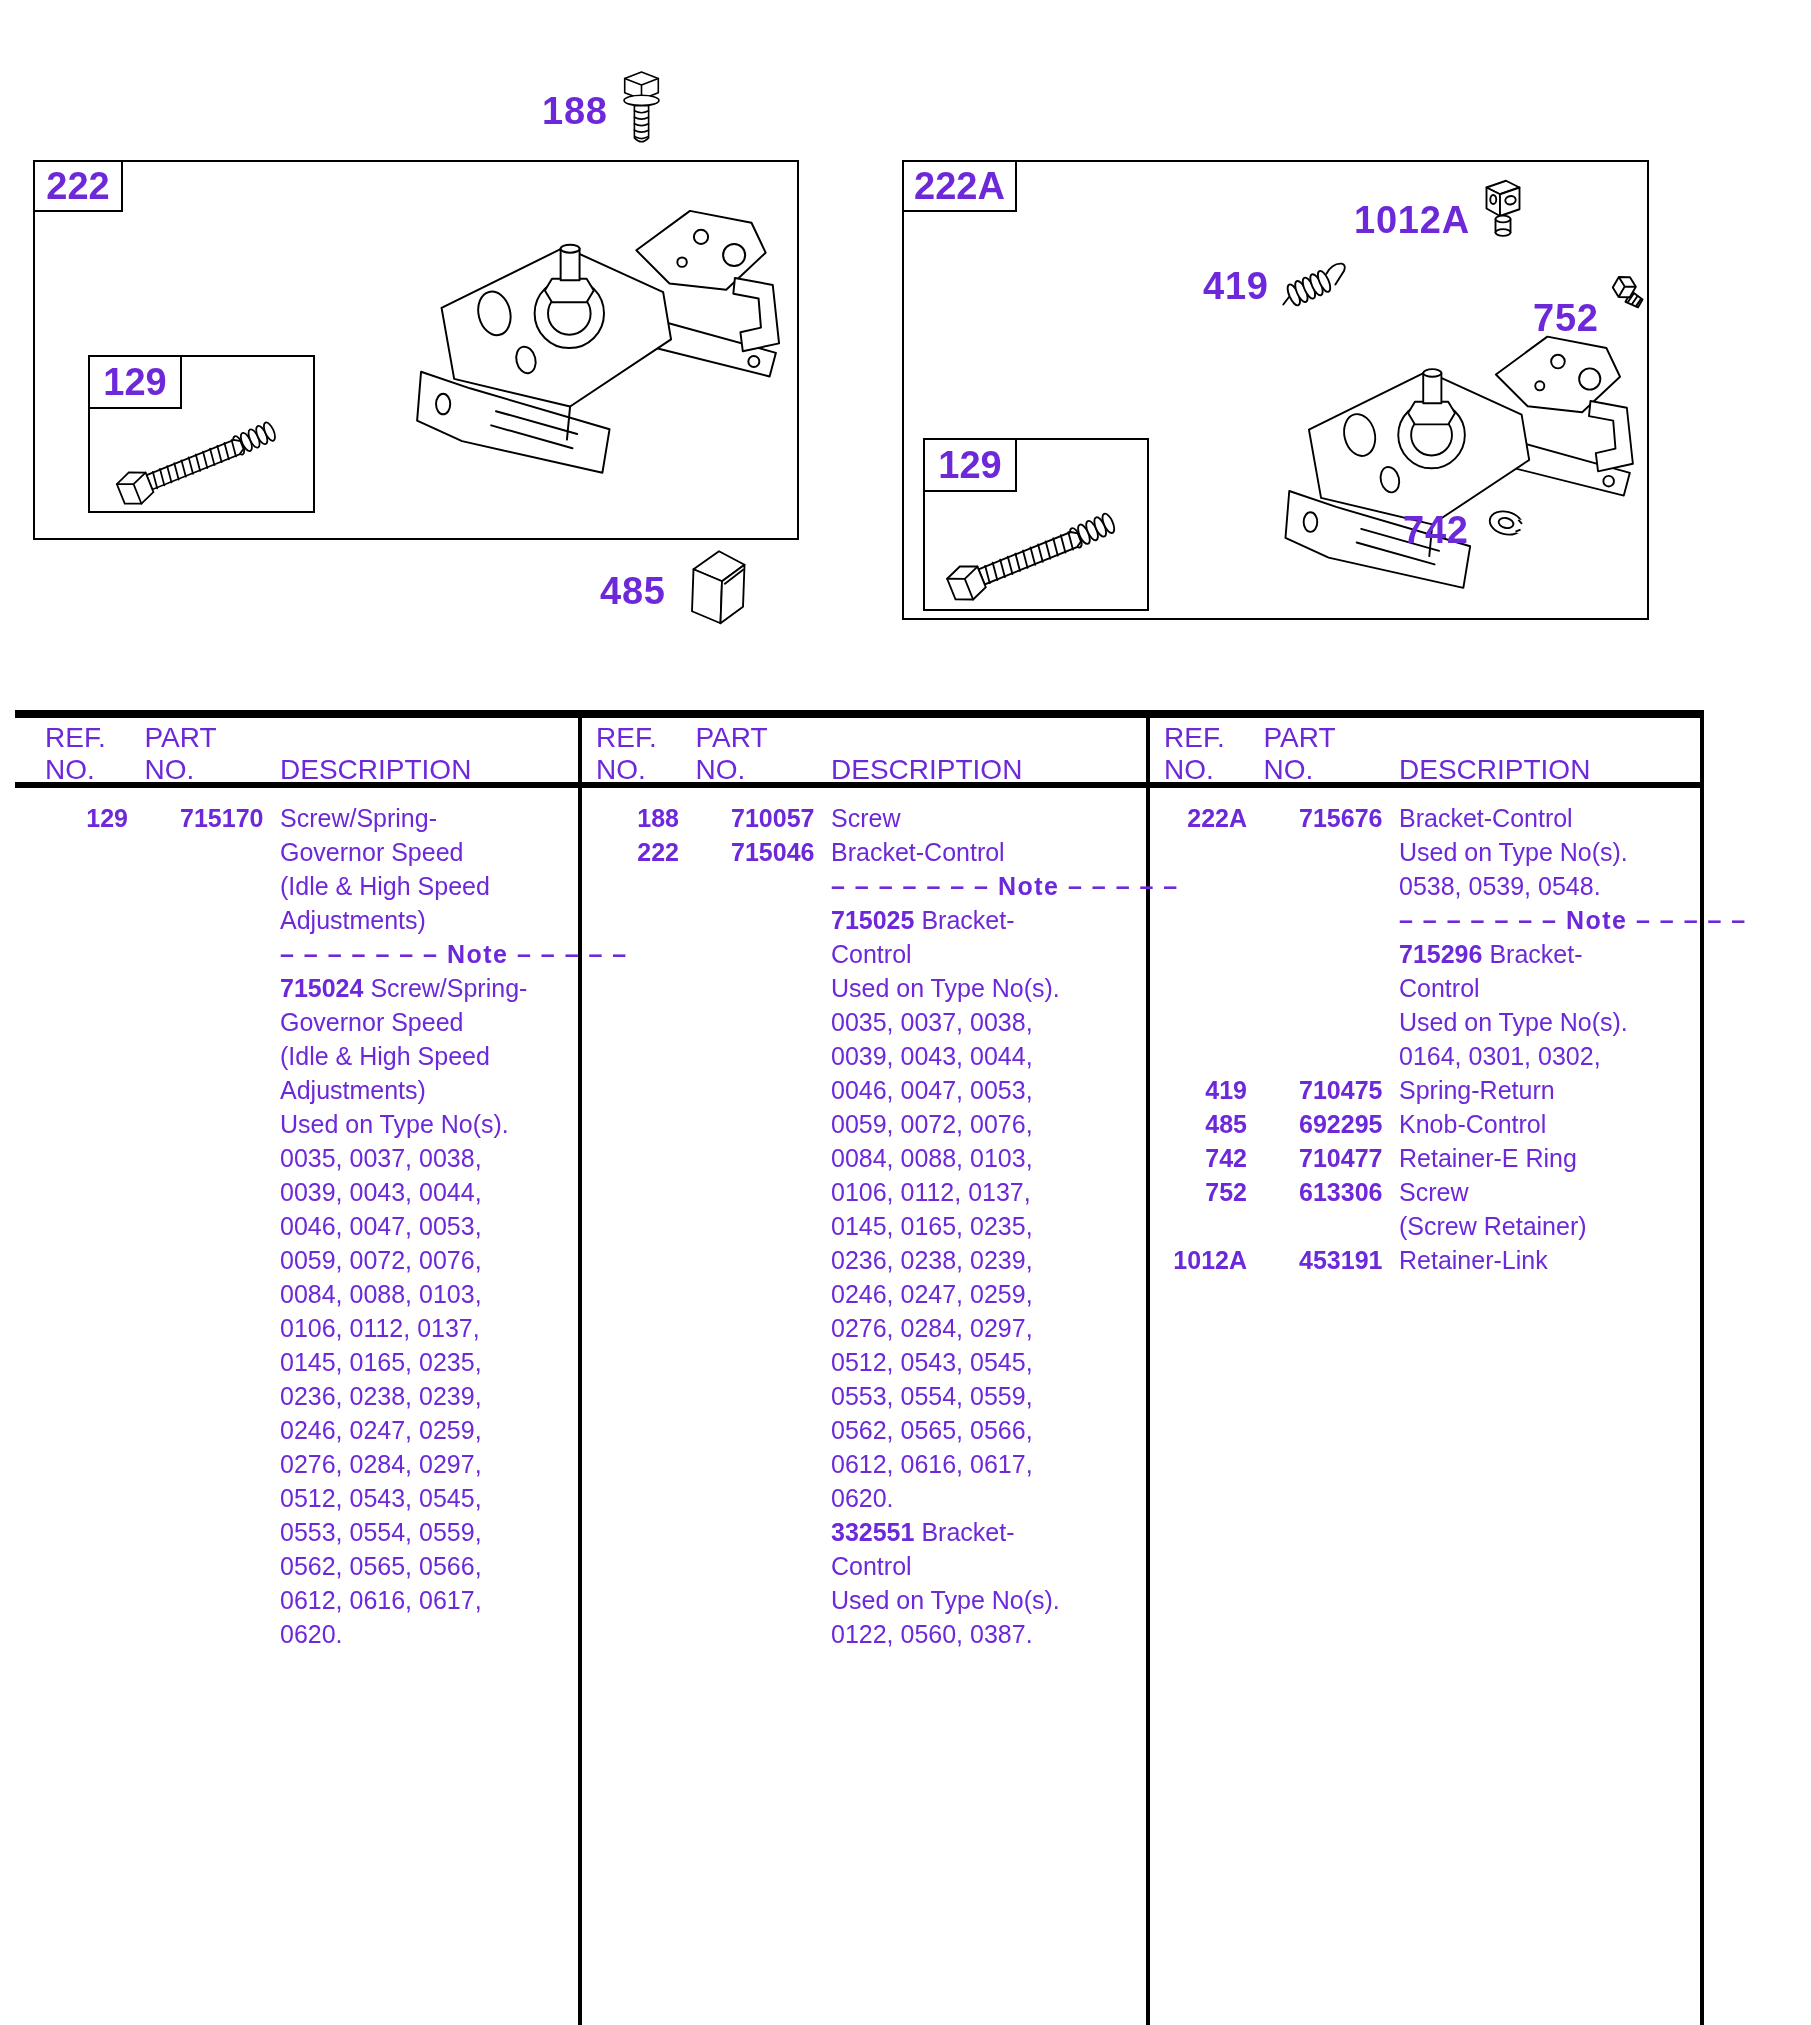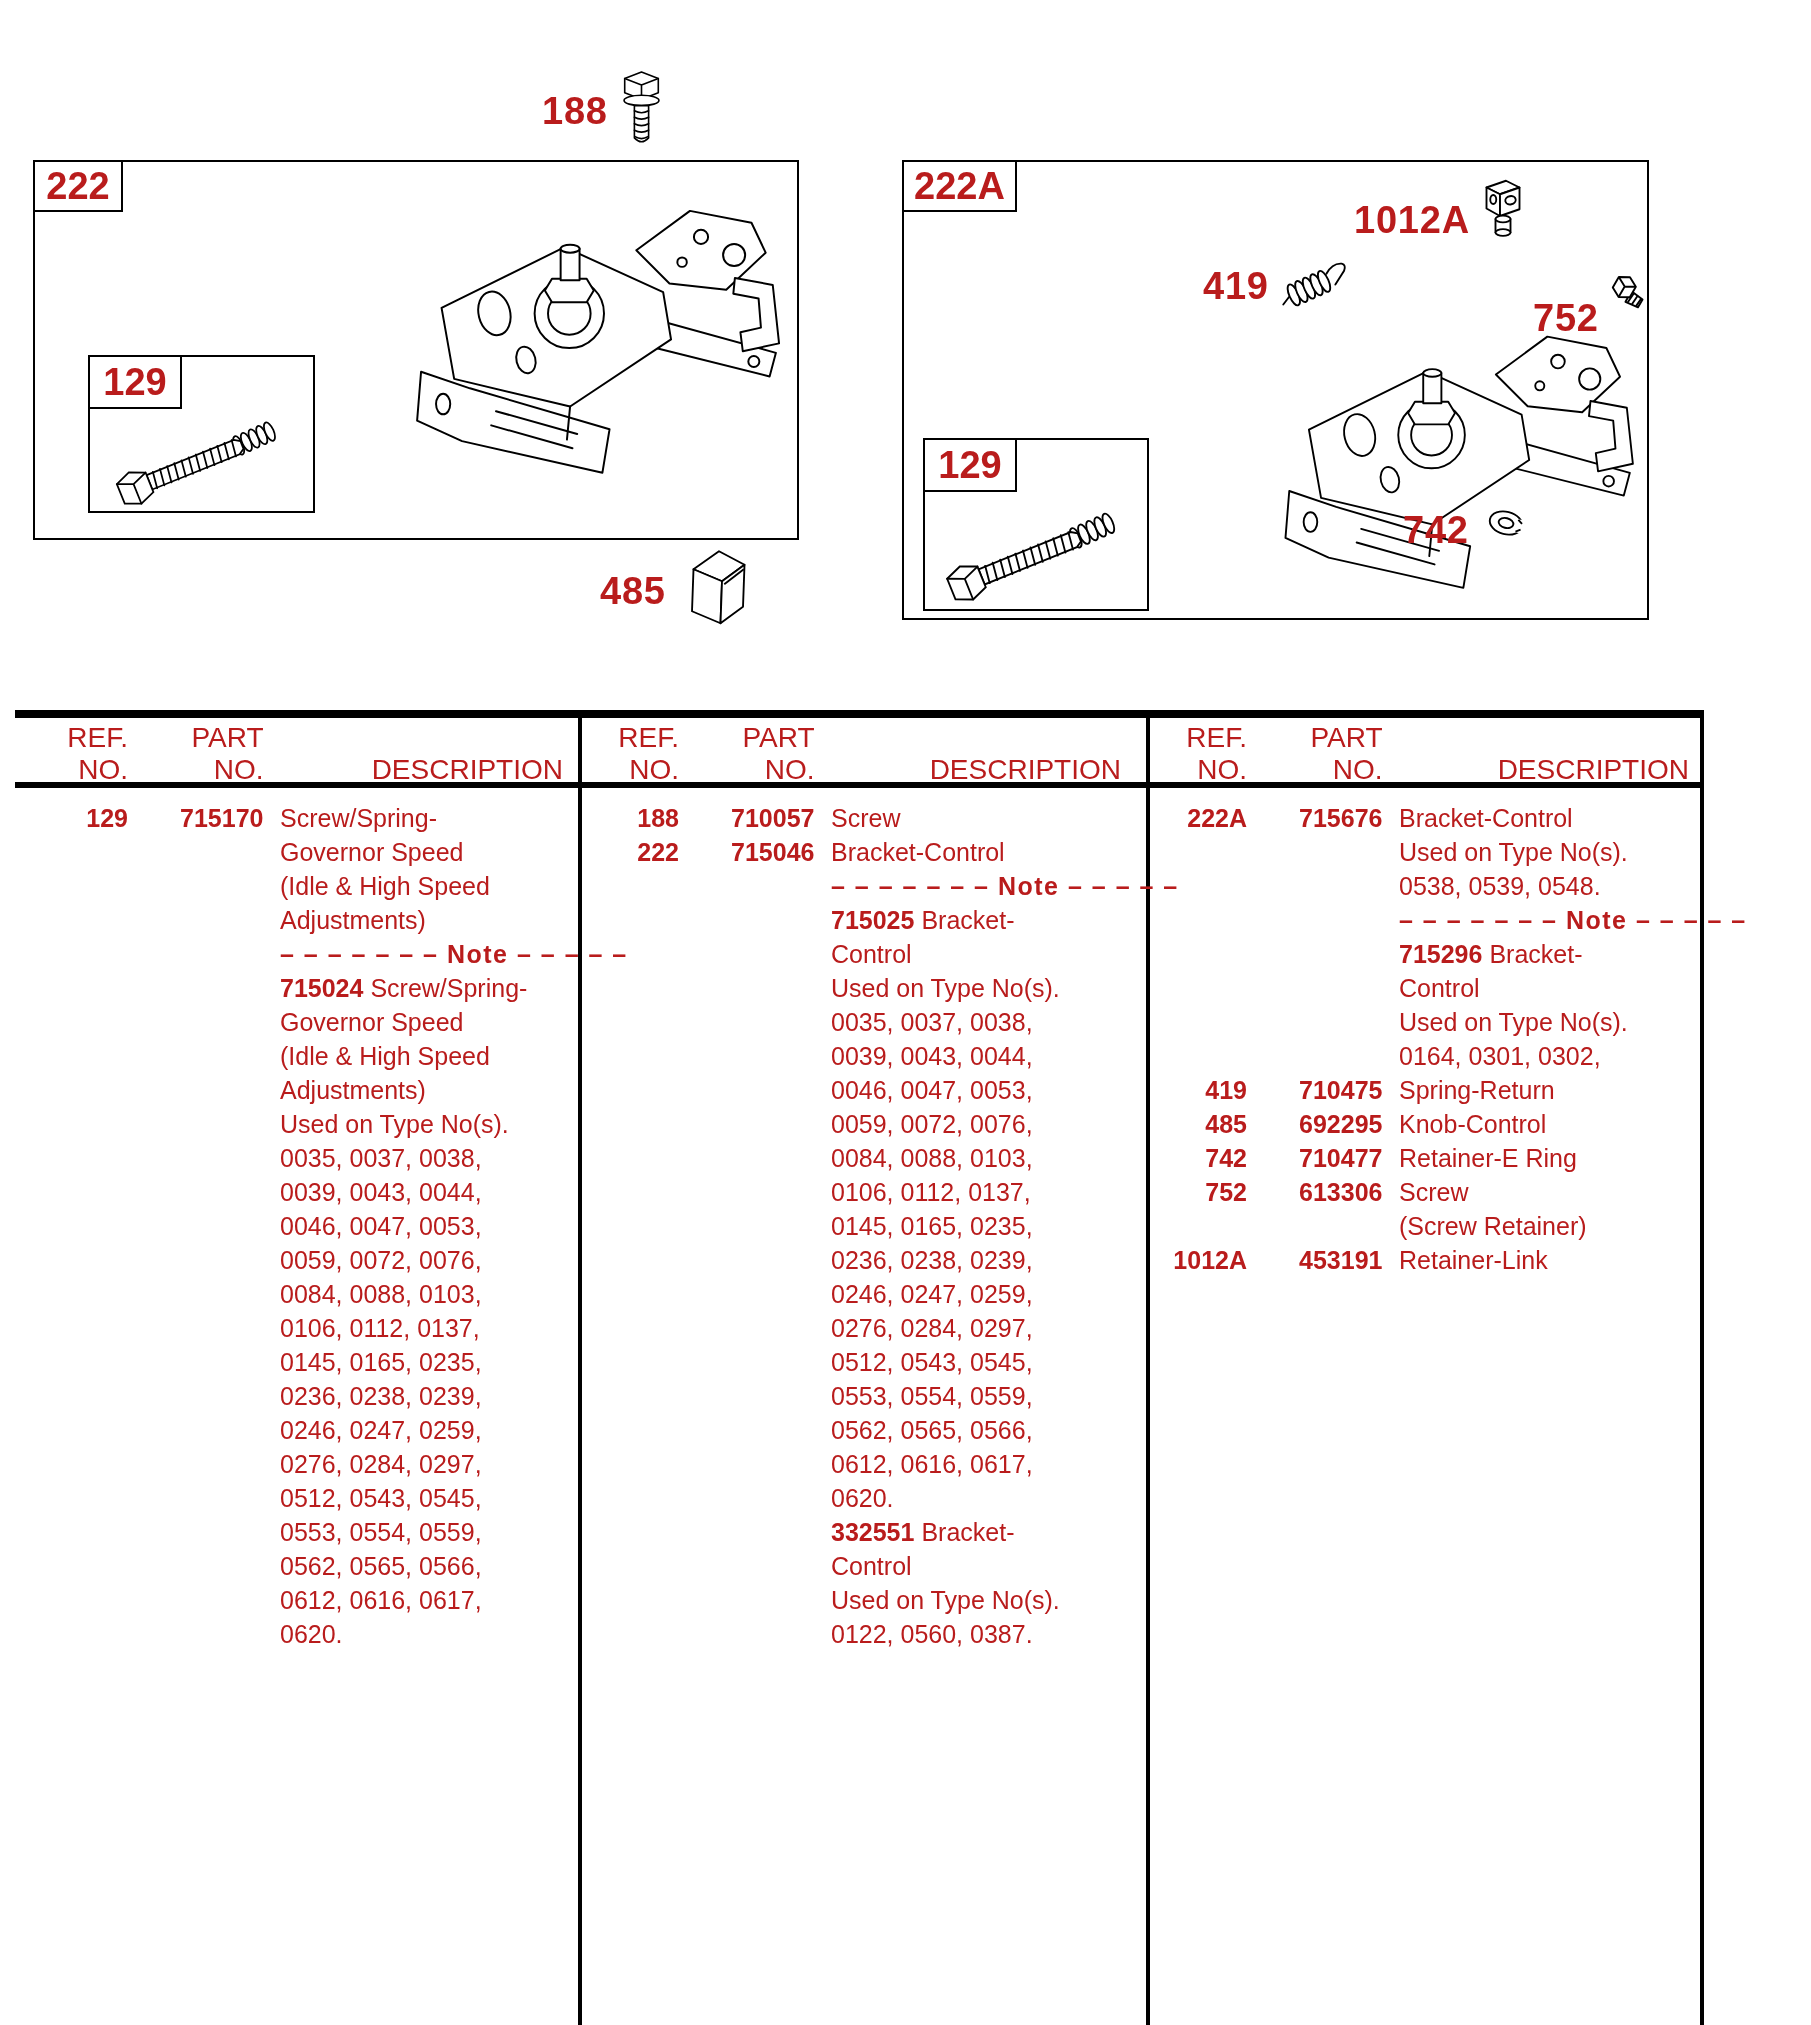--- a/index.html
+++ b/index.html
@@ -1,29 +1,29 @@
 <!DOCTYPE html>
 <html style="font-size:12px"><head>
 <meta charset="utf-8">
 <style>
   html,body{margin:0;padding:0;background:#fff;}
   .page{position:relative;width:1811px;height:2025px;background:#fff;
-        font-family:"Liberation Sans","DejaVu Sans",sans-serif;color:#b91c1c;overflow:hidden;}
+        font-family:"Liberation Sans","DejaVu Sans",sans-serif;color:#6d28d9;overflow:hidden;}
   svg{display:block;}
   .icon{position:absolute;}
   .callout{position:absolute;font-size:38px;font-weight:bold;line-height:1;letter-spacing:0.8px;}
   .pbox{position:absolute;border:2.3px solid #000;background:#fff;}
   .boxlabel{position:absolute;top:0;left:0;border-right:2.3px solid #000;border-bottom:2.3px solid #000;
             font-size:38px;font-weight:bold;display:flex;align-items:center;justify-content:center;background:#fff;}
   .insetbox{position:absolute;border:2.3px solid #000;background:#fff;}
   .hrule{position:absolute;background:#000;}
   .vline{position:absolute;background:#000;}
   .hgroup{position:absolute;display:grid;grid-template-columns:83px 119px 1fr;column-gap:16.5px;
           font-size:28px;line-height:31.5px;}
-  .hc{text-align:right;white-space:nowrap;}
+  .hc{text-align:left;white-space:nowrap;}
   .tcol{position:absolute;font-size:25px;}
   .trow{display:grid;grid-template-columns:83px 119px 1fr;column-gap:16.5px;line-height:34px;}
   .tref,.tpart{font-weight:bold;text-align:right;white-space:nowrap;}
   .tdesc{white-space:nowrap;}
   .tdesc b{font-weight:bold;}
   .noteline{letter-spacing:1.5px;}
 </style>
 </head>
 <body>
 

